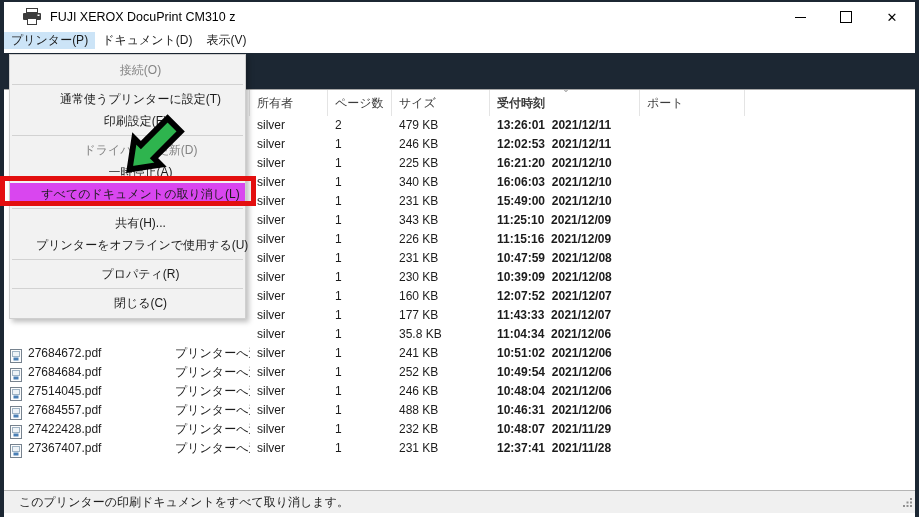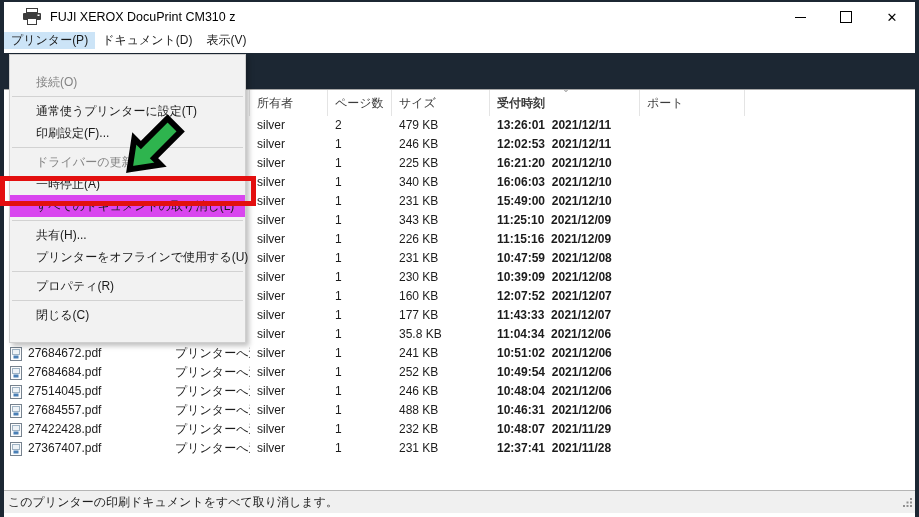--- a/index.html
+++ b/index.html
@@ -26,27 +26,27 @@
   .main{position:absolute;top:53px;left:4px;right:4px;height:437px;background:#ffffff;border-top:1px solid #a8a8a8;overflow:hidden;margin-top:36px;}
   .header-row{display:flex;height:26px;align-items:flex-end;font-size:12px;color:#3c3c3c;position:relative;}
   .hcell{box-sizing:border-box;padding:0 0 4px 7px;border-right:1px solid #e4e4e4;height:100%;display:flex;align-items:flex-end;white-space:nowrap;overflow:hidden;}
   .col-name{width:164px;}.col-status{width:82px;}.col-owner{width:78px;}
   .col-pages{width:64px;}.col-size{width:98px;}.col-received{width:150px;font-weight:bold;}.col-port{width:105px;}
   .hfill{flex:1;border-right:none;}
   .sort-chevron{position:absolute;left:552px;top:-7px;width:20px;text-align:center;font-size:10px;color:#9a9a9a;}
   .rows{position:relative;}
   .drow{display:flex;height:19px;line-height:19px;font-size:12px;color:#1c1c1c;}
   .dcell{box-sizing:border-box;padding-left:7px;white-space:pre;overflow:hidden;}
-  .dcell.name{display:flex;align-items:center;padding-left:6px;gap:6px;}
+  .dcell.name{display:flex;align-items:flex-end;padding-left:6px;gap:6px;}
   .doc-icon{flex:0 0 auto;display:flex;}
   
-  .statusbar{position:absolute;top:490px;left:4px;right:4px;height:23px;background:#f0f0f0;border-top:1px solid #b5b5b5;box-sizing:border-box;font-size:12px;color:#1c1c1c;display:flex;align-items:center;padding-left:4px;}
+  .statusbar{position:absolute;top:490px;left:4px;right:4px;height:23px;background:#f0f0f0;border-top:1px solid #b5b5b5;box-sizing:border-box;font-size:12px;color:#1c1c1c;display:flex;align-items:center;padding-left:15px;}
   .resize-grip{position:absolute;right:2px;bottom:2px;}
   
-  .menu-popup{position:absolute;left:9px;top:54px;width:237px;background:#f2f2f2;border:1px solid #cfcfcf;box-shadow:3px 3px 5px rgba(0,0,0,0.25);z-index:20;padding:16px 0;box-sizing:border-box;}
+  .menu-popup{position:absolute;left:9px;top:54px;width:237px;background:#f2f2f2;border:1px solid #cfcfcf;box-shadow:3px 3px 5px rgba(0,0,0,0.25);z-index:20;padding:4px 0;box-sizing:border-box;text-align:center;}
   .menu-item{height:22px;line-height:22px;padding-left:26px;font-size:12px;color:#1b1b1b;white-space:nowrap;}
   .menu-item.disabled{color:#848484;}
   .menu-item.highlighted{background:#d946ef;}
   .menu-sep{height:7px;position:relative;}
   .menu-sep::after{content:"";position:absolute;left:2px;right:2px;top:3px;border-top:1px solid #d2d2d2;}
   
   .red-box{position:absolute;left:0;top:176px;width:256px;height:30px;border:5px solid #e30f0f;box-sizing:border-box;z-index:30;}
   .green-arrow{position:absolute;left:116px;top:98px;width:86px;height:84px;z-index:40;}
 </style>
 </head>

